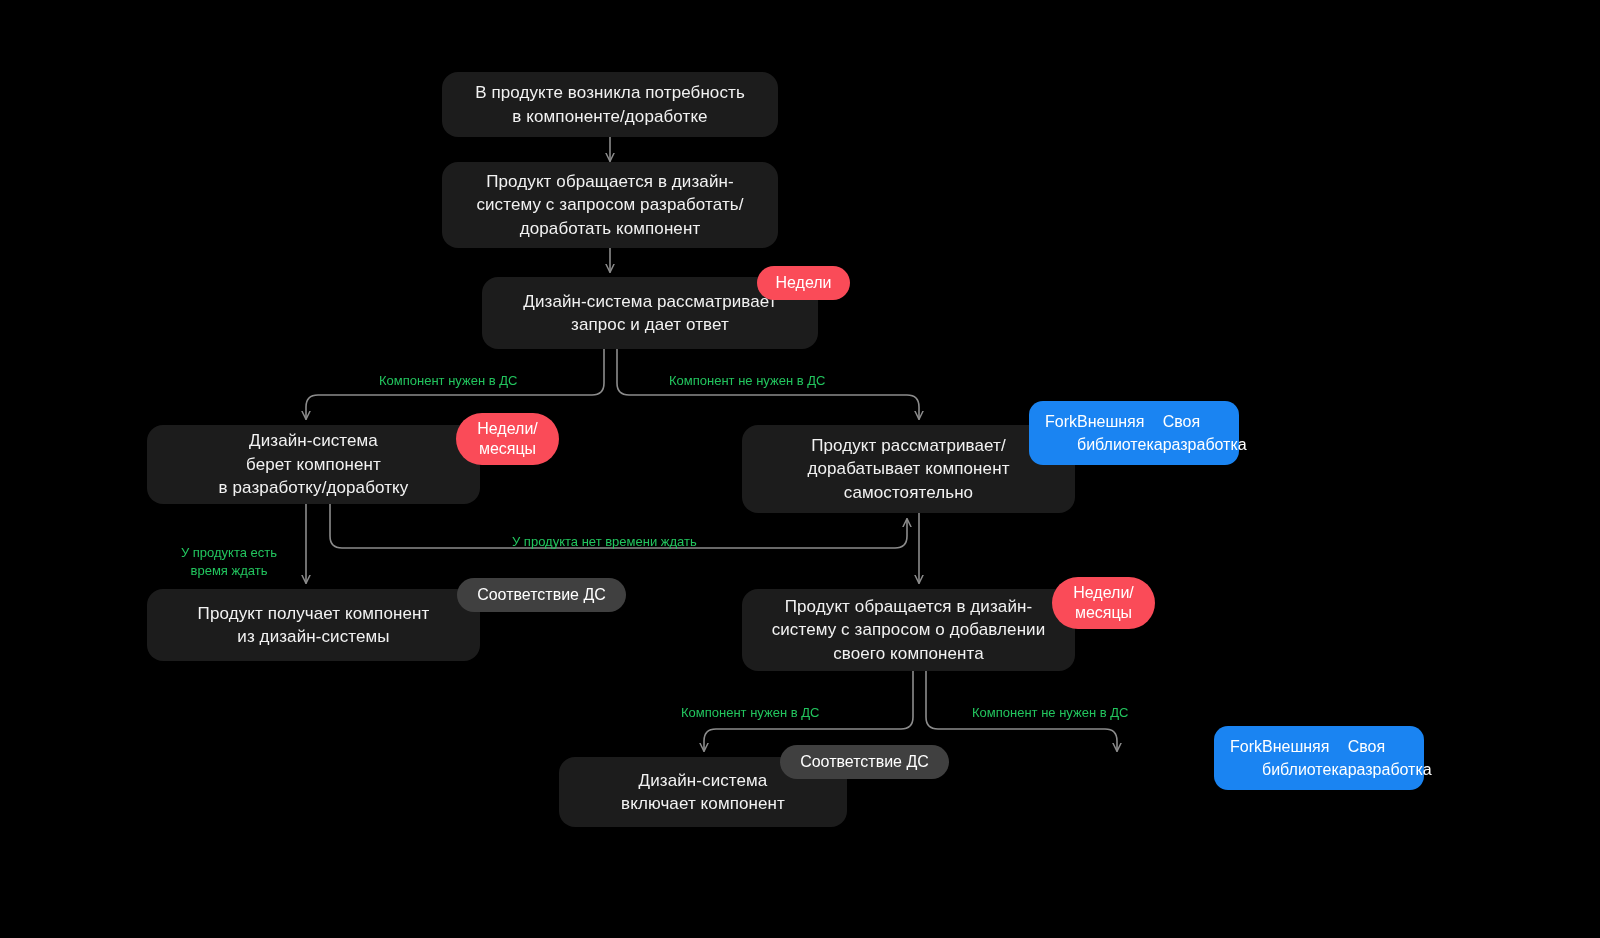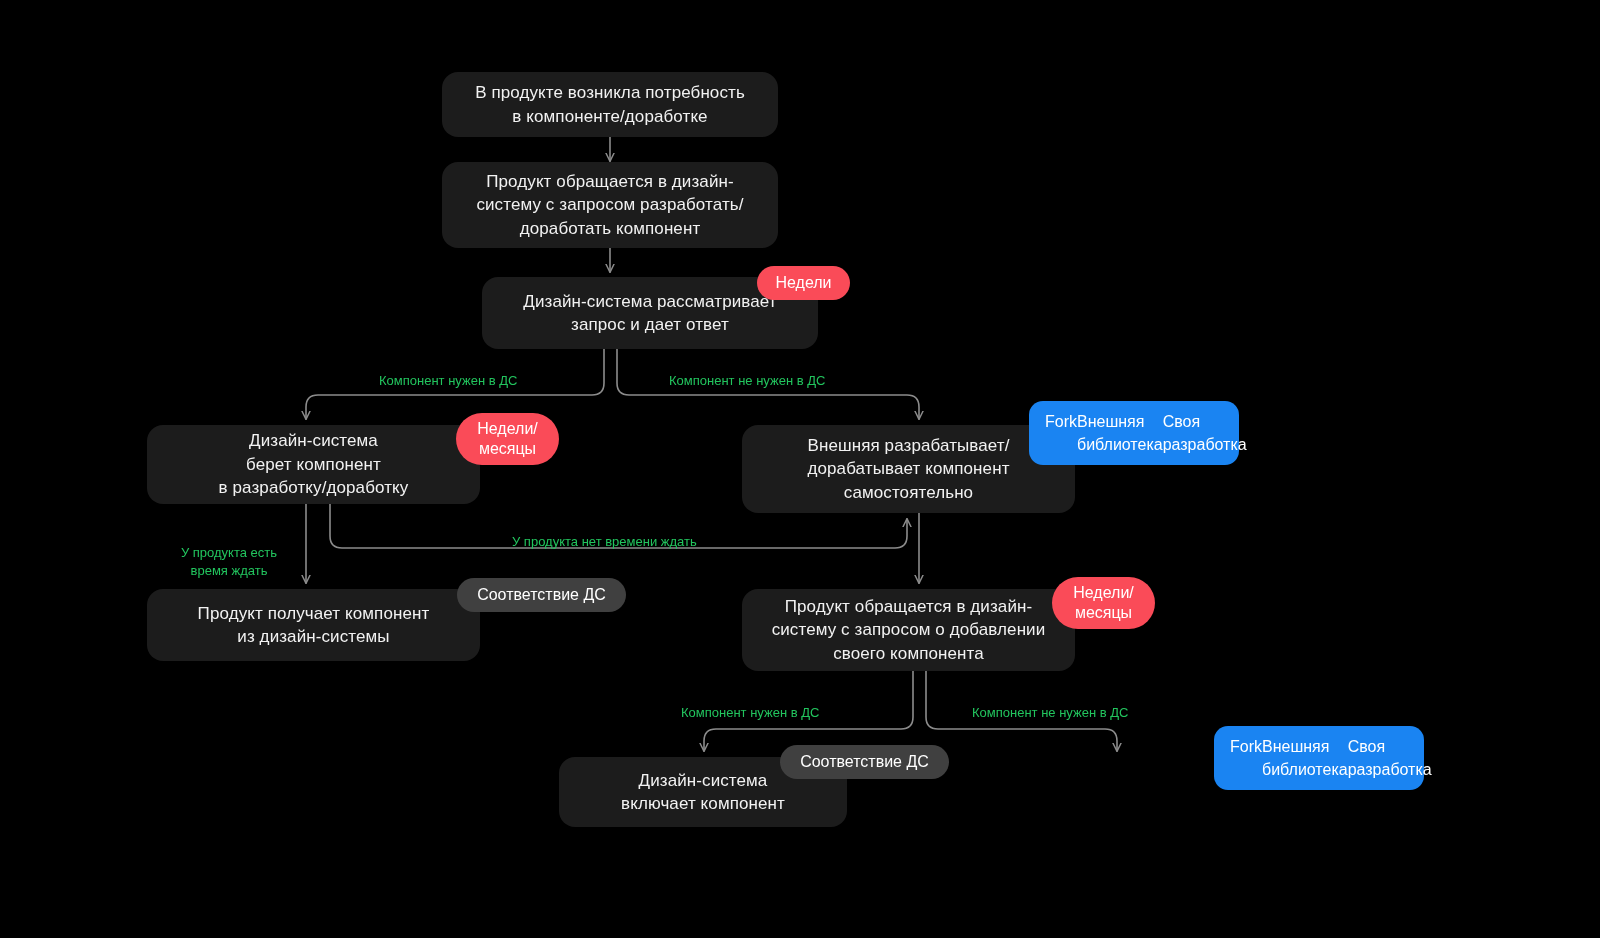--- a/index.html
+++ b/index.html
@@ -119,21 +119,21 @@
 систему с запросом разработать/
 доработать компонент</div>
 
   <div class="node" style="left:442px; top:277px; width:336px; height:72px;margin-left:40px;">Дизайн-система рассматривает
 запрос и дает ответ</div>
 
   <div class="node" style="left:147px; top:425px; width:333px; height:79px;">Дизайн-система
 берет компонент
 в разработку/доработку</div>
 
-  <div class="node" style="left:742px; top:425px; width:333px; height:88px;">Внешняя разрабатывает/
+  <div class="node" style="left:742px; top:425px; width:333px; height:88px;">Продукт рассматривает/
 дорабатывает компонент
 самостоятельно</div>
 
   <div class="node" style="left:147px; top:589px; width:333px; height:72px;">Продукт получает компонент
 из дизайн-системы</div>
 
   <div class="node" style="left:742px; top:589px; width:333px; height:82px;">Продукт обращается в дизайн-
 систему с запросом о добавлении
 своего компонента</div>
 

